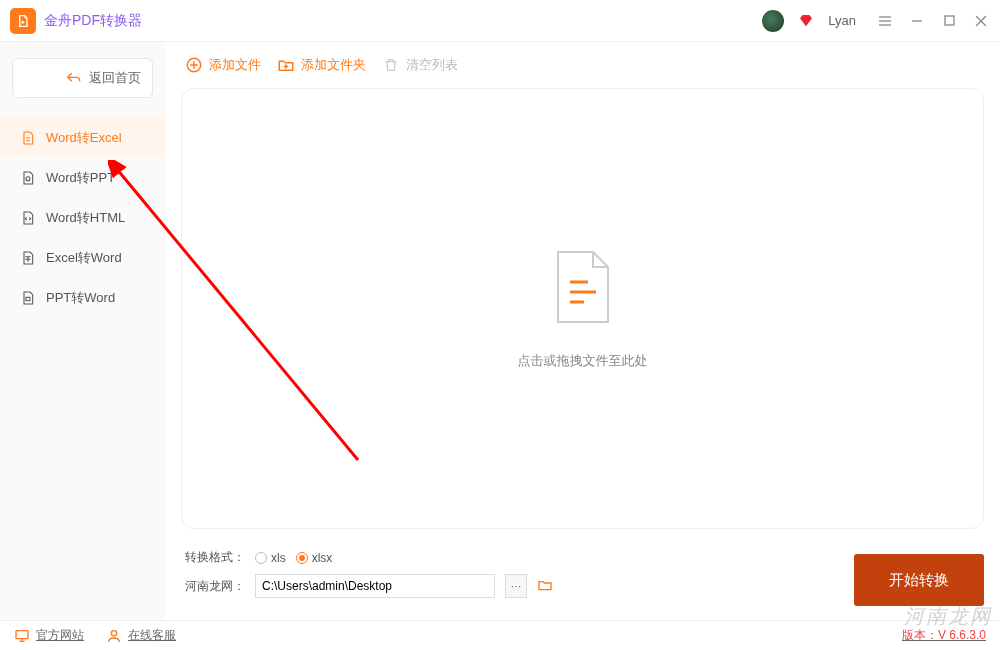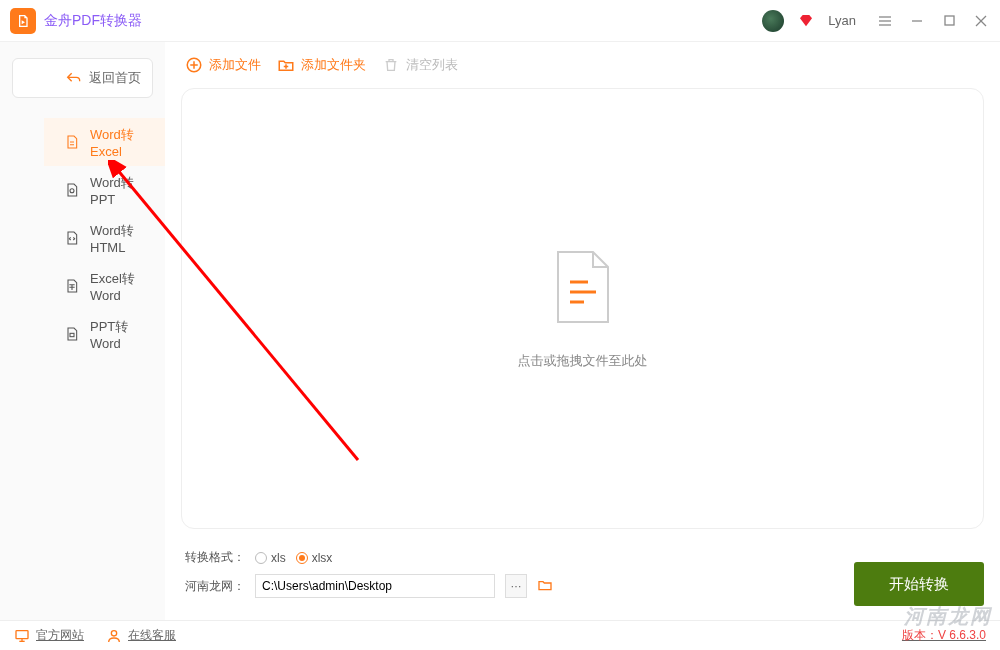--- a/index.html
+++ b/index.html
@@ -13,21 +13,21 @@
 .titlebar-right { margin-left: auto; display: flex; align-items: center; gap: 14px; }
 .avatar { width: 22px; height: 22px; border-radius: 50%; background: radial-gradient(circle at 40% 40%, #4a7a5a, #1a3a2a); }
 .diamond { width: 16px; height: 16px; }
 .username { font-size: 13px; color: #666; margin-right: 6px; }
 .winbtn { width: 18px; height: 18px; display: flex; align-items: center; justify-content: center; color: #888; cursor: pointer; }
 
 
 .main { display: flex; height: calc(100% - 72px); }
 .sidebar { width: 165px; background: #fafafa; display: flex; flex-direction: column; padding-top: 12px; }
 .back-home { margin: 4px 12px 20px; height: 40px; border: 1px solid #e6e6e6; border-radius: 6px; background: #fff; display: flex; align-items: center; justify-content: center; gap: 8px; color: #666; cursor: pointer; font-size: 13px; padding-left: 41px; }
-.sidebar-item { height: 48px; display: flex; align-items: center; gap: 10px; padding: 8px 20px; font-size: 13px; color: #555; cursor: pointer; margin-left: 44px; }
+.sidebar-item { height: 40px; display: flex; align-items: center; gap: 10px; padding: 8px 20px; font-size: 13px; color: #555; cursor: pointer; }
 .sidebar-item.active { background: #fff5ec; color: #ff7a1a; }
 .sidebar-item .si-icon { width: 16px; height: 16px; display: flex; align-items: center; justify-content: center; }
 .sidebar-item .si-icon svg { stroke: currentColor; }
 .sidebar-spacer { flex: 1; }
 .sidebar-bottom { padding: 6px 14px 10px; display: flex; flex-direction: column; gap: 6px; }
 .sb-btn { height: 34px; display: flex; align-items: center; gap: 8px; font-size: 13px; color: #444; cursor: pointer; }
 .sb-logo { width: 22px; height: 22px; border-radius: 5px; display: flex; align-items: center; justify-content: center; }
 .sb-logo.p { background: #ff7a1a; }
 .sb-logo.o { background: #e43; }
 
@@ -43,33 +43,33 @@
 
 .bottombar { margin-top: 10px; padding: 10px 4px 4px; font-size: 12px; color: #555; }
 .row { display: flex; align-items: center; gap: 10px; margin-bottom: 8px; }
 .radio { display: flex; align-items: center; gap: 4px; cursor: pointer; }
 .radio .r-outer { width: 12px; height: 12px; border-radius: 50%; border: 1.5px solid #bbb; display: flex; align-items: center; justify-content: center; }
 .radio.selected .r-outer { border-color: #ff7a1a; }
 .radio.selected .r-outer::after { content: ""; width: 6px; height: 6px; background: #ff7a1a; border-radius: 50%; }
 .outpath { flex: 0 0 240px; height: 24px; border: 1px solid #ddd; padding: 0 6px; font-size: 12px; background: #fff; }
 .browse { width: 22px; height: 24px; border: 1px solid #ddd; display: flex; align-items: center; justify-content: center; background: #f7f7f7; cursor: pointer; color: #666; font-size: 11px; }
 .folder-ico { color: #ff7a1a; cursor: pointer; }
-.convert-btn { margin-left: auto; width: 130px; height: 44px; background: #4d7c0f; color: #fff; border: none; font-size: 15px; border-radius: 3px; cursor: pointer; }
+.convert-btn { margin-left: auto; width: 130px; height: 52px; background: #c2410c; color: #fff; border: none; font-size: 15px; border-radius: 3px; cursor: pointer; }
 
 
 .footer { height: 30px; border-top: 1px solid #eee; display: flex; align-items: center; padding: 0 14px; font-size: 12px; color: #666; gap: 22px; text-decoration: underline; }
 .footer .fitem { display: flex; align-items: center; gap: 6px; cursor: pointer; }
 .footer .fico { color: #ff7a1a; width: 16px; height: 16px; display: flex; align-items: center; justify-content: center; }
 .footer .version { margin-left: auto; color: #ef4444; }
 
 
 .arrow-line { position: absolute; left: 108px; top: 160px; width: 260px; height: 310px; pointer-events: none; z-index: 100; }
 
 
-.watermark { position: absolute; right: 8px; bottom: 20px; font-size: 20px; font-weight: bold; color: rgba(120,130,140,0.35); letter-spacing: 2px; pointer-events: none; font-style: italic; }
+.watermark { position: absolute; right: 8px; bottom: 20px; font-size: 20px; font-weight: normal; color: rgba(120,130,140,0.35); letter-spacing: 2px; pointer-events: none; font-style: italic; }
 </style>
 </head>
 <body>
 
 <div class="titlebar">
   <div class="logo">
     <svg viewBox="0 0 24 24" fill="#fff">
         <path d="M6 3h9l4 4v14H6V3zm2 2v14h9V8h-3V5H8zm2 6l5 3-5 3v-6z"></path>
       </svg>
   </div>

